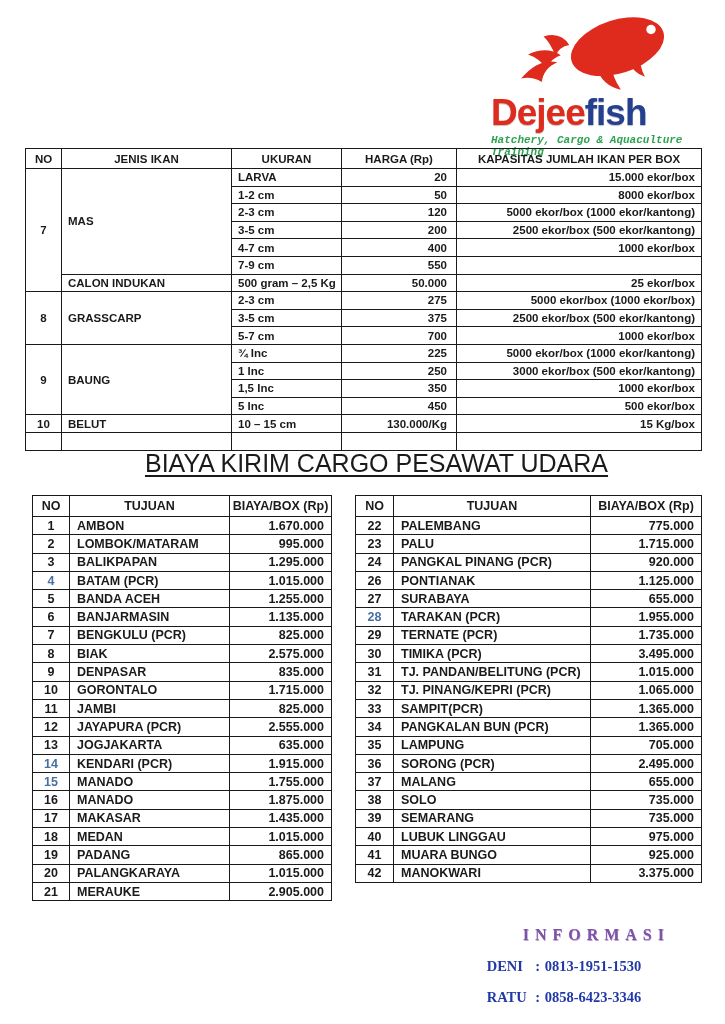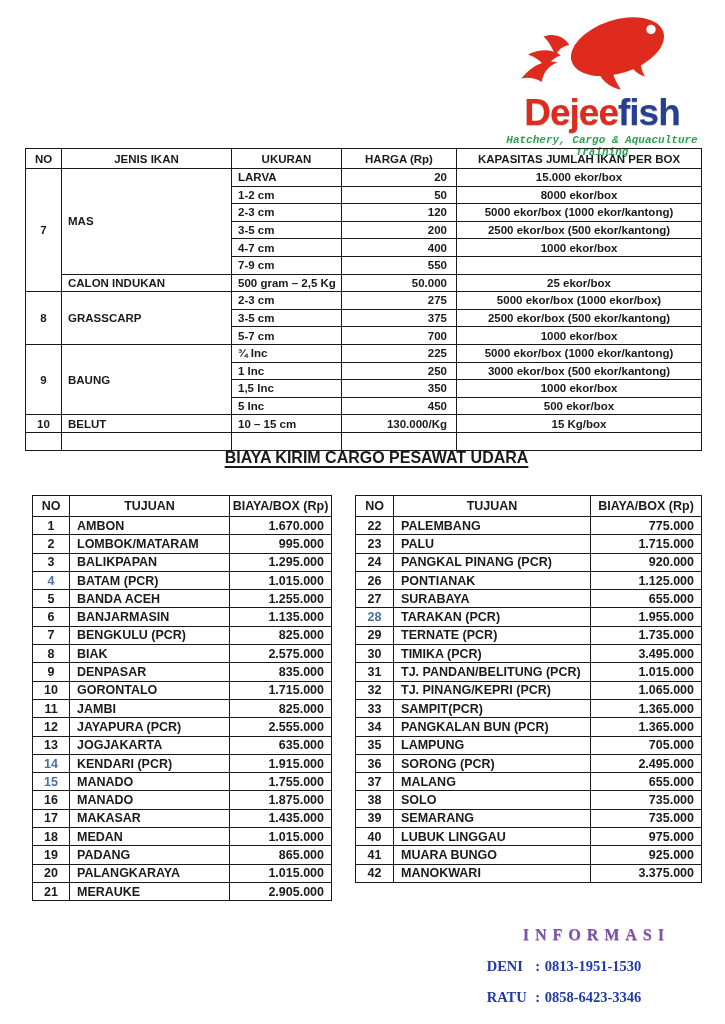--- a/index.html
+++ b/index.html
@@ -4,42 +4,42 @@
 <style>
   * { margin:0; padding:0; box-sizing:border-box; }
   html,body { background:#888; }
   .page {
     position:relative; width:725px; height:1024px; background:#ffffff;
     margin:0 auto; overflow:hidden;
     font-family:"Liberation Sans", sans-serif; color:#1a1a1a;
   }
 
   
-  .logo { position:absolute; top:8px; right:12px; width:222px; text-align:center; }
+  .logo { position:absolute; top:8px; right:12px; width:222px; text-align:left; }
   .logo-fish { display:block; margin:0 auto; width:178px; height:86px; }
   .logo-word { font-weight:bold; font-size:37px; letter-spacing:-1px; line-height:1;
                text-shadow:0 1px 1px rgba(0,0,0,.25); }
   .logo-word .red { }
   .logo-tagline { font-family:Liberation Mono, monospace; font-style:italic; font-weight:bold;
                   font-size:11px; margin-top:3px; }
 
   
   .price-wrap { position:absolute; left:25px; top:148px; width:676px; }
   table { border-collapse:collapse; table-layout:fixed; width:100%; }
   th, td { border:1.6px solid #1a1a1a; font-weight:bold; overflow:hidden; white-space:nowrap; }
   .price-table th { height:20px; font-size:11.5px; text-align:center; }
   .price-table td { height:17.6px; font-size:11.5px; padding:0 6px; }
   .price-table .c-no   { text-align:center; padding:0; }
   .price-table .c-size { text-align:left; }
   .price-table .c-price{ text-align:right; padding-right:9px; }
-  .price-table .c-cap  { text-align:center; }
+  .price-table .c-cap  { text-align:right; }
 
   
   .cargo-title { position:absolute; top:449px; left:0; width:100%; text-align:center;
-                 font-size:16px; font-weight:bold;padding-left:28px; }
+                 font-size:25px; font-weight:normal;padding-left:28px; }
   .cargo-title span { text-decoration:underline; text-underline-offset:3px; text-decoration-thickness:2px; }
 
   
   .cargo-left  { position:absolute; left:32px;  top:495px; width:299px; }
   .cargo-right { position:absolute; left:355px; top:495px; width:346px; }
   .cargo-table th { height:21px; font-size:12.5px; text-align:center; }
   .cargo-table td { height:18.3px; font-size:12.5px; padding:0 7px; }
   .cargo-table .c-no   { text-align:center; padding:0; }
   .cargo-table .c-dest { text-align:left; }
   .cargo-table .c-cost { text-align:right; }

